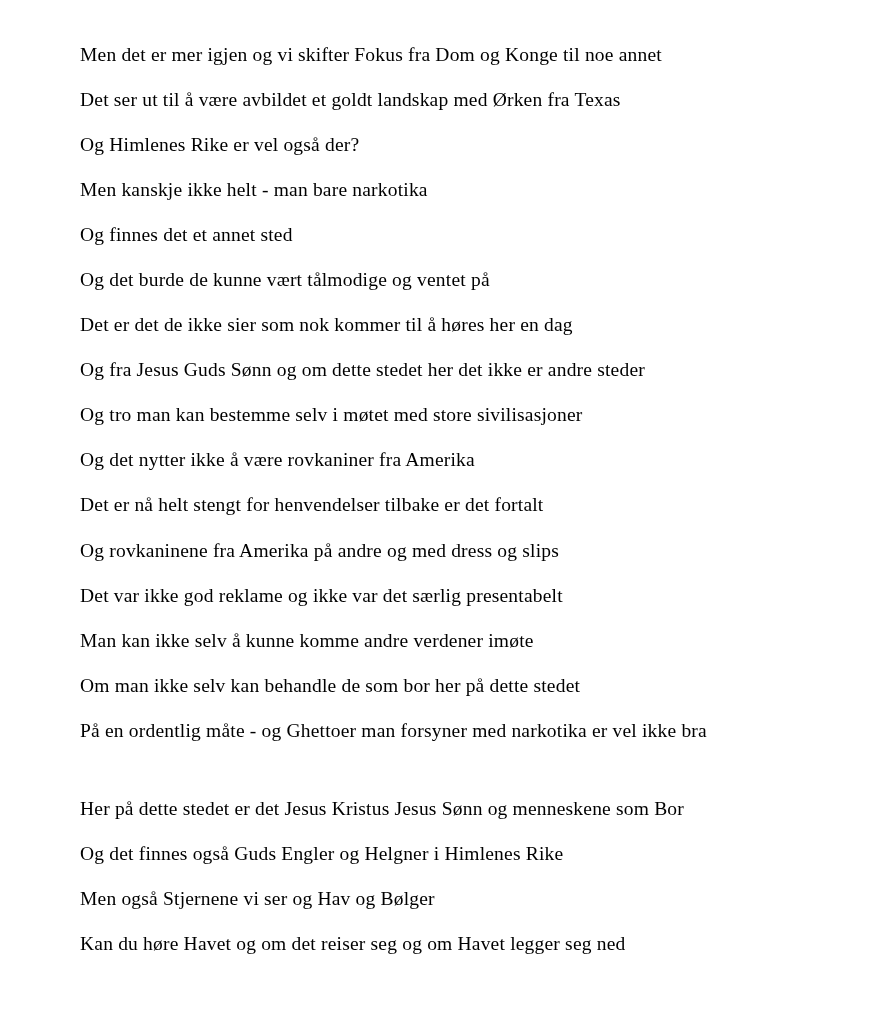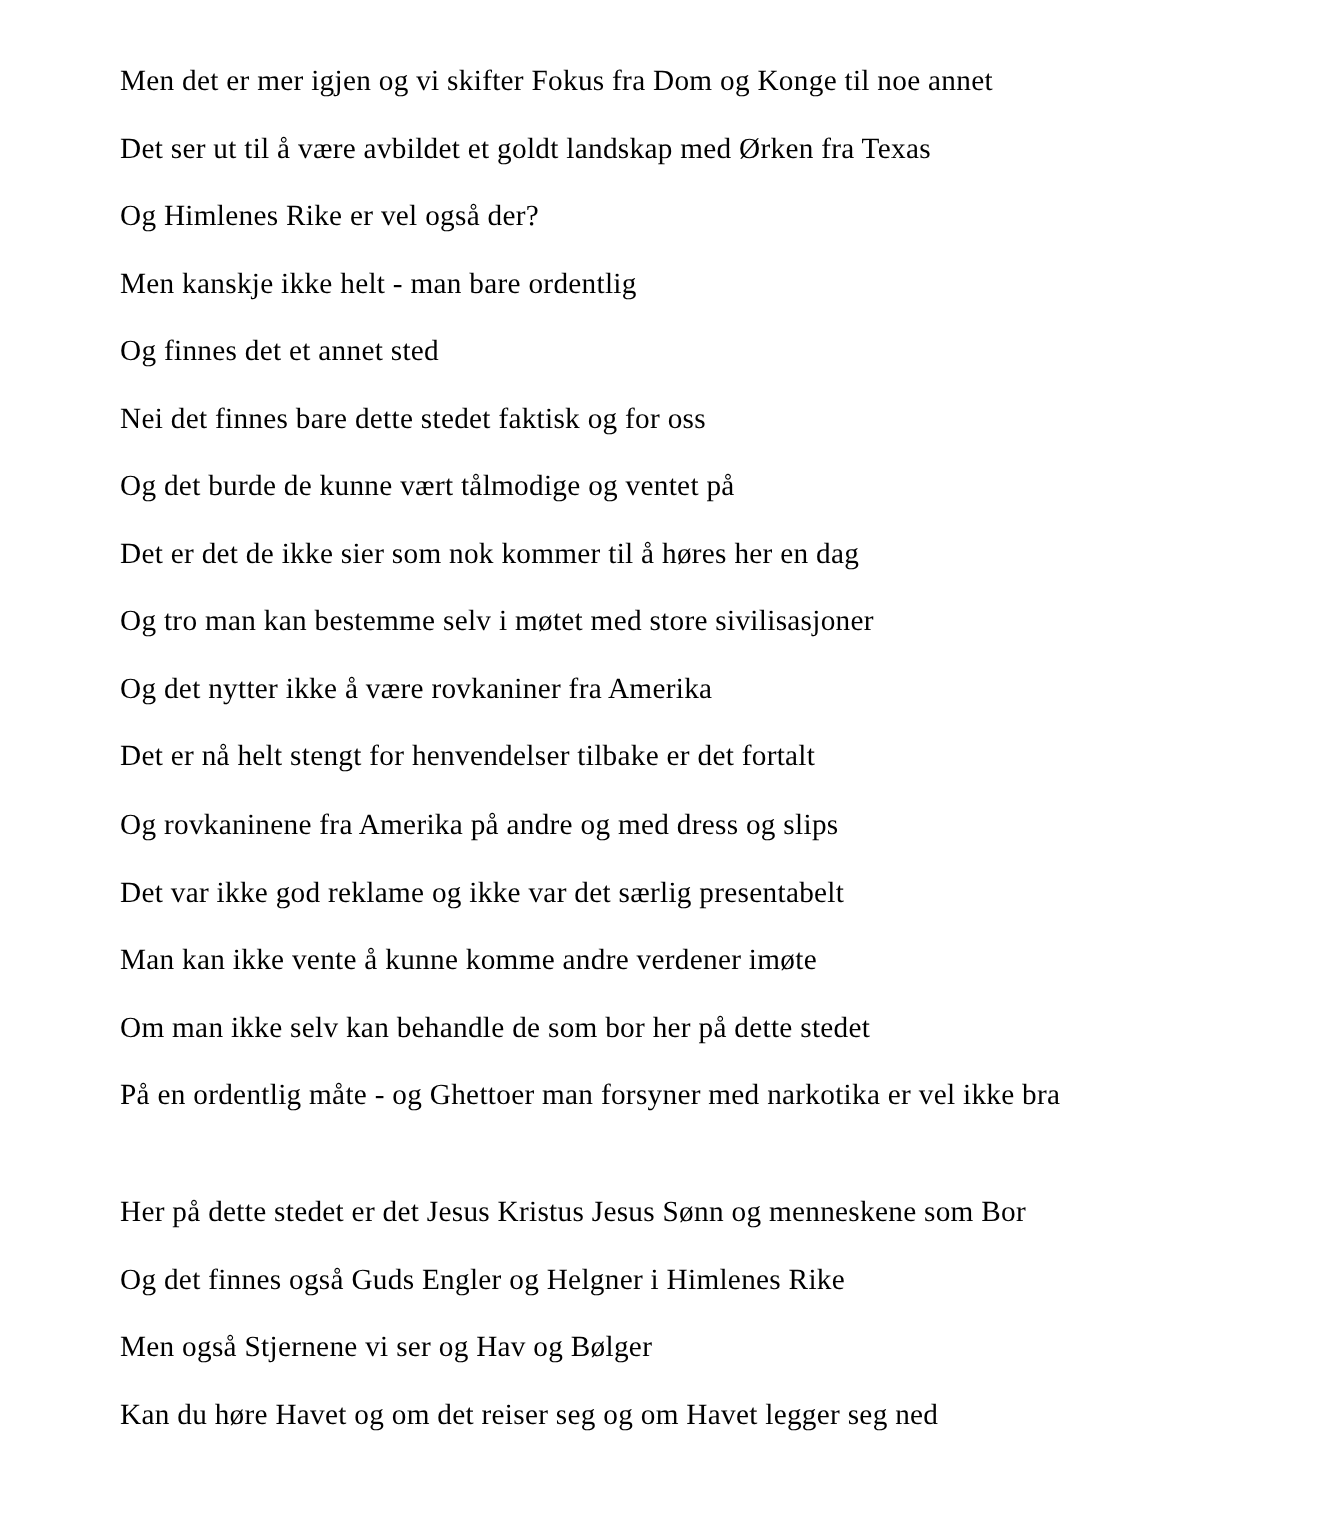--- a/index.html
+++ b/index.html
@@ -35,31 +35,31 @@
 </style>
 </head>
 <body>
 
 <div class="page">
 
   <div class="stanza">
     <p class="line">Men det er mer igjen og vi skifter Fokus fra Dom og Konge til noe annet</p>
     <p class="line">Det ser ut til å være avbildet et goldt landskap med Ørken fra Texas</p>
     <p class="line">Og Himlenes Rike er vel også der?</p>
-    <p class="line">Men kanskje ikke helt - man bare ordentlig</p>
+    <p class="line">Men kanskje ikke helt - man bare narkotika</p>
     <p class="line">Og finnes det et annet sted</p>
-    <p class="line">Nei det finnes bare dette stedet faktisk og for oss</p>
     <p class="line">Og det burde de kunne vært tålmodige og ventet på</p>
     <p class="line">Det er det de ikke sier som nok kommer til å høres her en dag</p>
+    <p class="line">Og fra Jesus Guds Sønn og om dette stedet her det ikke er andre steder</p>
     <p class="line">Og tro man kan bestemme selv i møtet med store sivilisasjoner</p>
     <p class="line">Og det nytter ikke å være rovkaniner fra Amerika</p>
     <p class="line">Det er nå helt stengt for henvendelser tilbake er det fortalt</p>
     <p class="line">Og rovkaninene fra Amerika på andre og med dress og slips</p>
     <p class="line">Det var ikke god reklame og ikke var det særlig presentabelt</p>
-    <p class="line">Man kan ikke vente å kunne komme andre verdener imøte</p>
+    <p class="line">Man kan ikke selv å kunne komme andre verdener imøte</p>
     <p class="line">Om man ikke selv kan behandle de som bor her på dette stedet</p>
     <p class="line">På en ordentlig måte - og Ghettoer man forsyner med narkotika er vel ikke bra</p>
   </div>
 
   <div class="stanza">
     <p class="line">Her på dette stedet er det Jesus Kristus Jesus Sønn og menneskene som Bor</p>
     <p class="line">Og det finnes også Guds Engler og Helgner i Himlenes Rike</p>
     <p class="line">Men også Stjernene vi ser og Hav og Bølger</p>
     <p class="line">Kan du høre Havet og om det reiser seg og om Havet legger seg ned</p>
 

